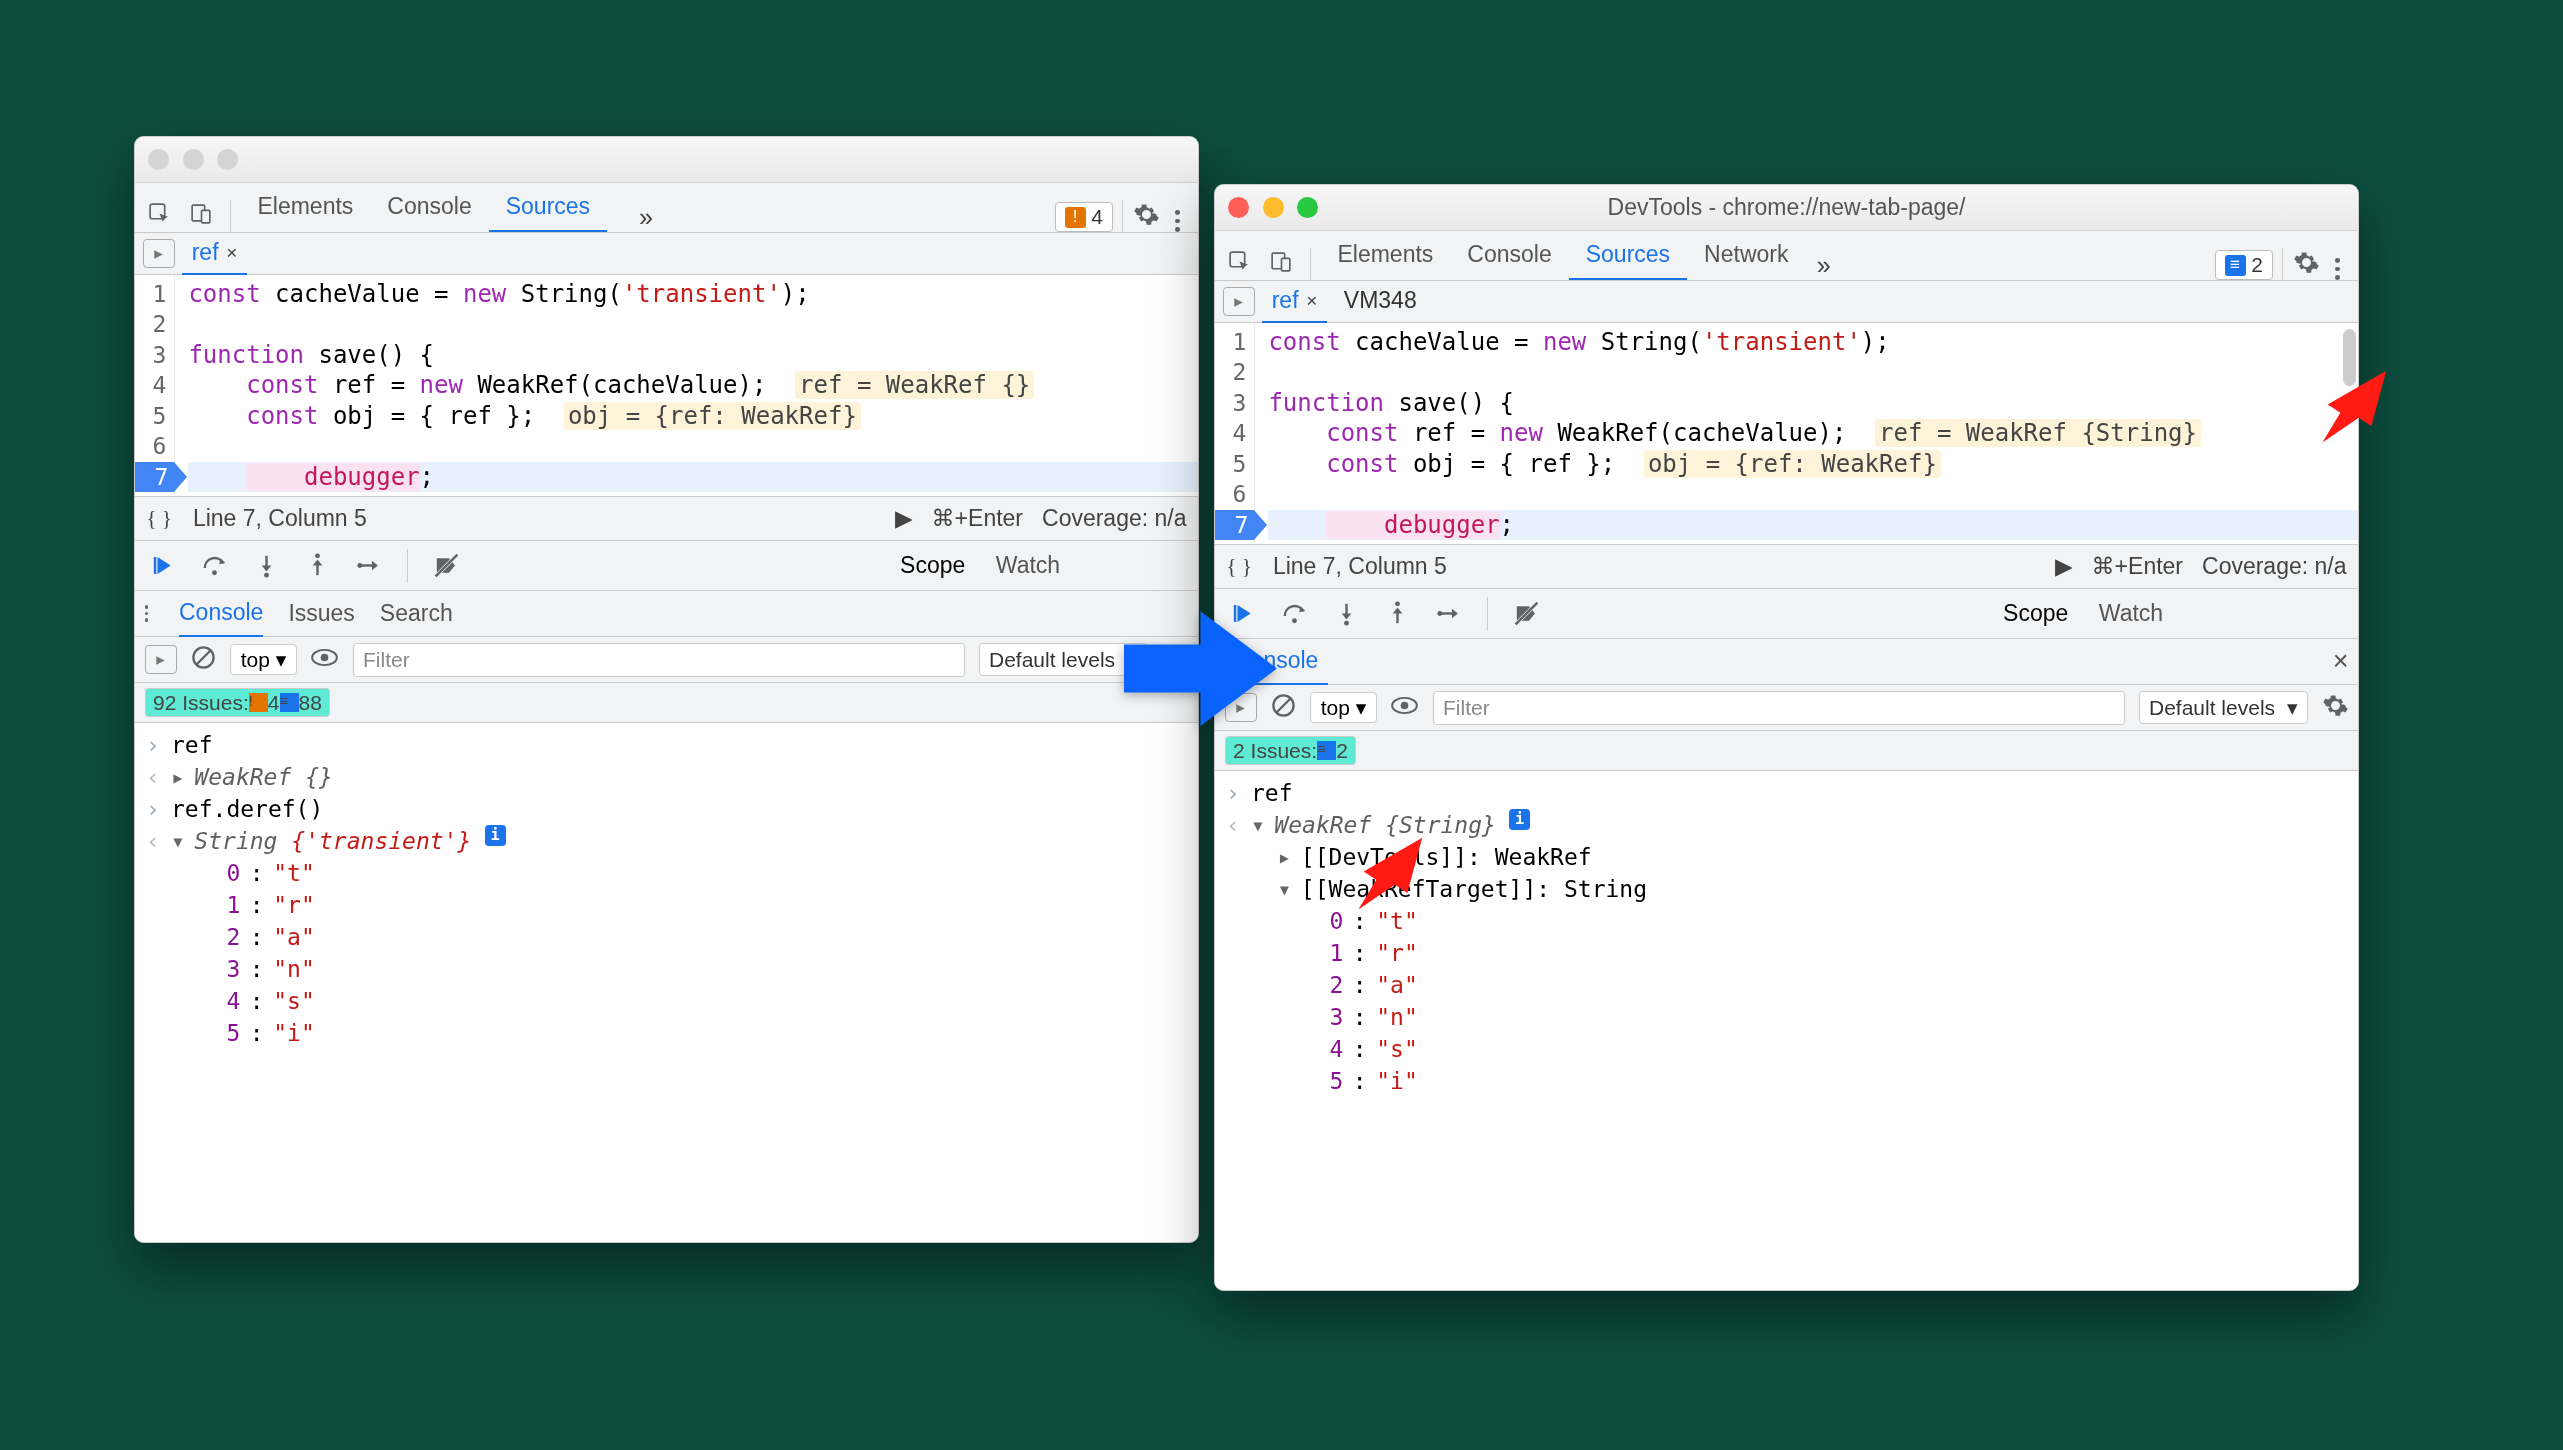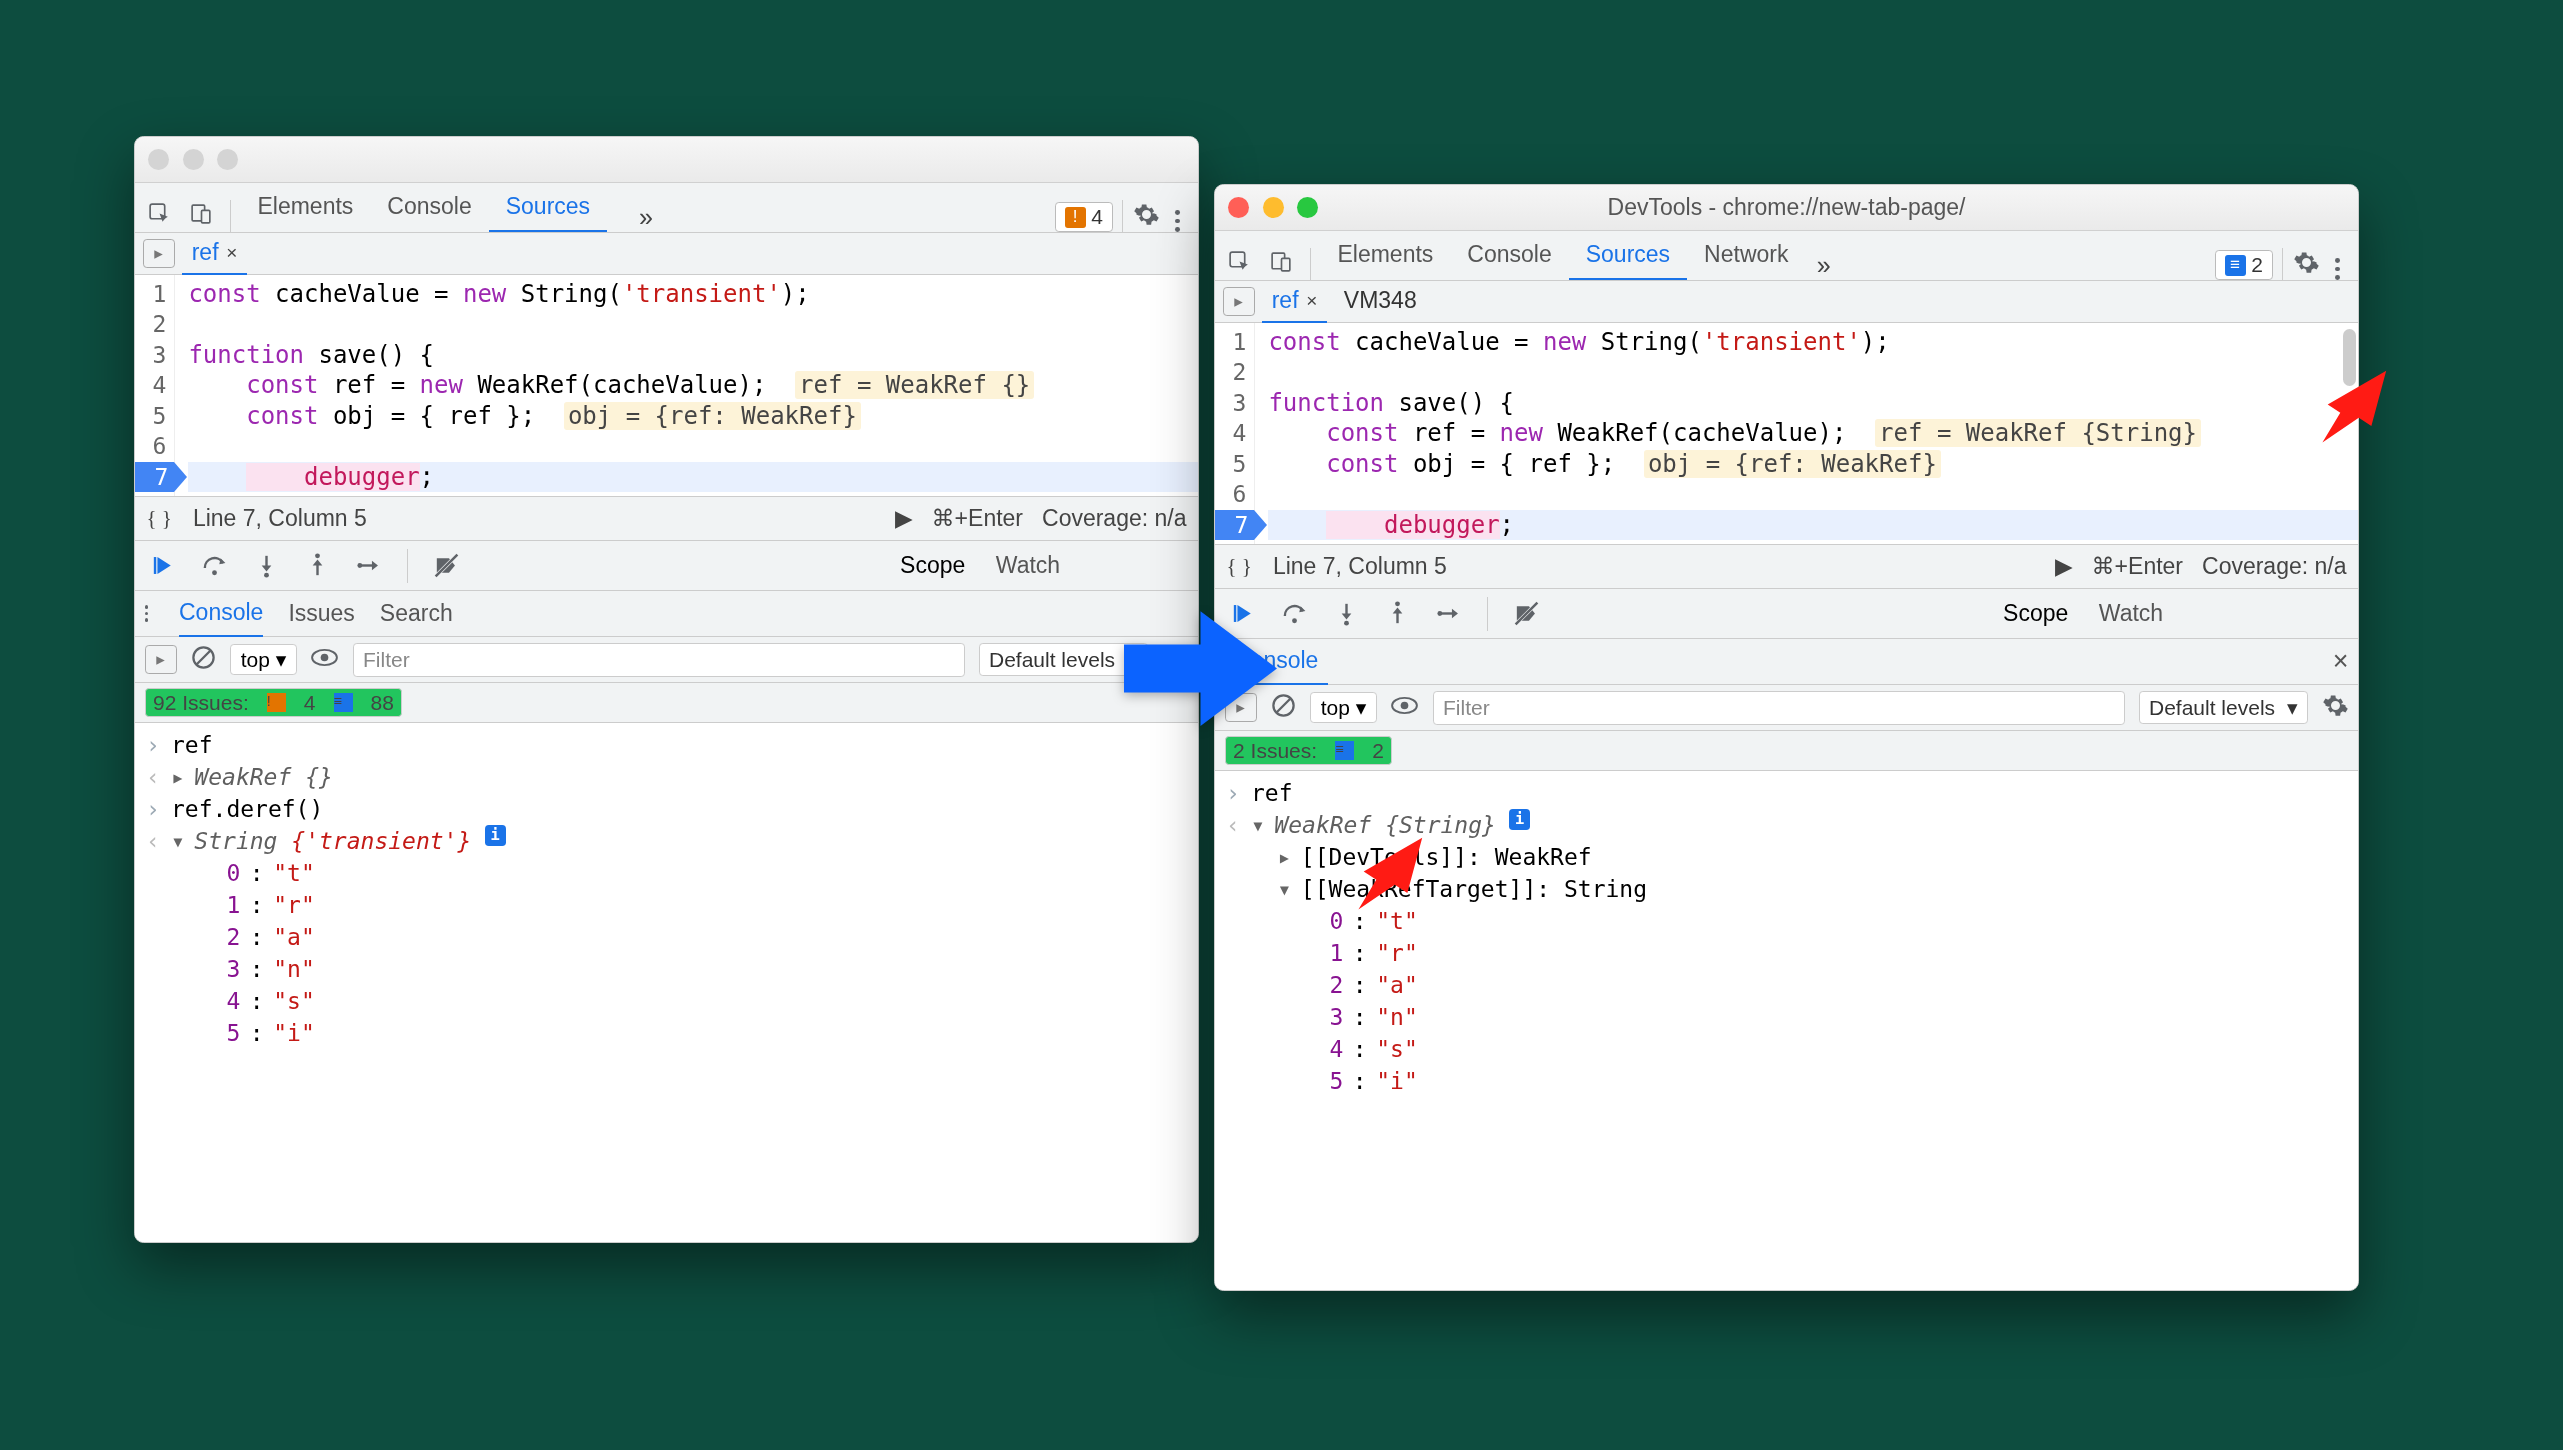--- a/index.html
+++ b/index.html
@@ -102,21 +102,21 @@
   .drawer-close{margin-left:auto;font-size:27px;color:#555;}
 
   
   .consbar{height:46px;border-bottom:1px solid #ccc;background:#f1f3f4;display:flex;align-items:center;padding:0 9.5px;gap:13.4px;}
   .consbar .ctxbox{border:1px solid #ccc;border-radius:3.8px;background:#fff;padding:2.9px 9.5px;font-size:21px;display:flex;align-items:center;gap:5.7px;}
   .filterbox{flex:1;border:1px solid #ccc;background:#fff;border-radius:3.8px;height:34px;padding:0 9.5px;font-size:21px;color:#888;display:flex;align-items:center;}
   .levels{border:1px solid #ccc;border-radius:3.8px;background:#fff;padding:3.8px 9.5px;font-size:21px;display:flex;align-items:center;gap:12px;color:#333;}
 
   
   .issuesbar{height:40px;border-bottom:1px solid #ccc;background:#f1f3f4;display:flex;align-items:center;padding:0 9.5px;font-size:21px;color:#444;gap:9.5px;}
-  .issuesbar .ib{display:flex;align-items:center;gap:18px;border:1px solid #ccc;border-radius:3.8px;padding:1.9px 7.6px;background:#22c55e;}
+  .issuesbar .ib{display:flex;align-items:center;gap:0;border:1px solid #ccc;border-radius:3.8px;padding:1.9px 7.6px;background:#5eead4;}
 
   
   .consout{font-family:Menlo,monospace;font-size:23px;line-height:32px;padding:5.7px 9.5px;overflow:hidden;background:#fff;flex:1;}
   .row{display:flex;align-items:flex-start;gap:9.5px;}
   .arr{color:#aab;width:17px;text-align:center;}
   .arr.in{color:#9daab5;} .arr.out{color:#bbb;}
   .tri{color:#666;}
   .objname{font-style:italic;color:#5f5f5f;}
   .key{color:#881391;} .val{color:#c41a16;}
   .infobadge{display:inline-flex;width:21px;height:21px;border-radius:3.8px;background:#1a73e8;color:#fff;font-size:15.3px;font-weight:bold;align-items:center;justify-content:center;font-style:normal;margin-left:3.8px;}

